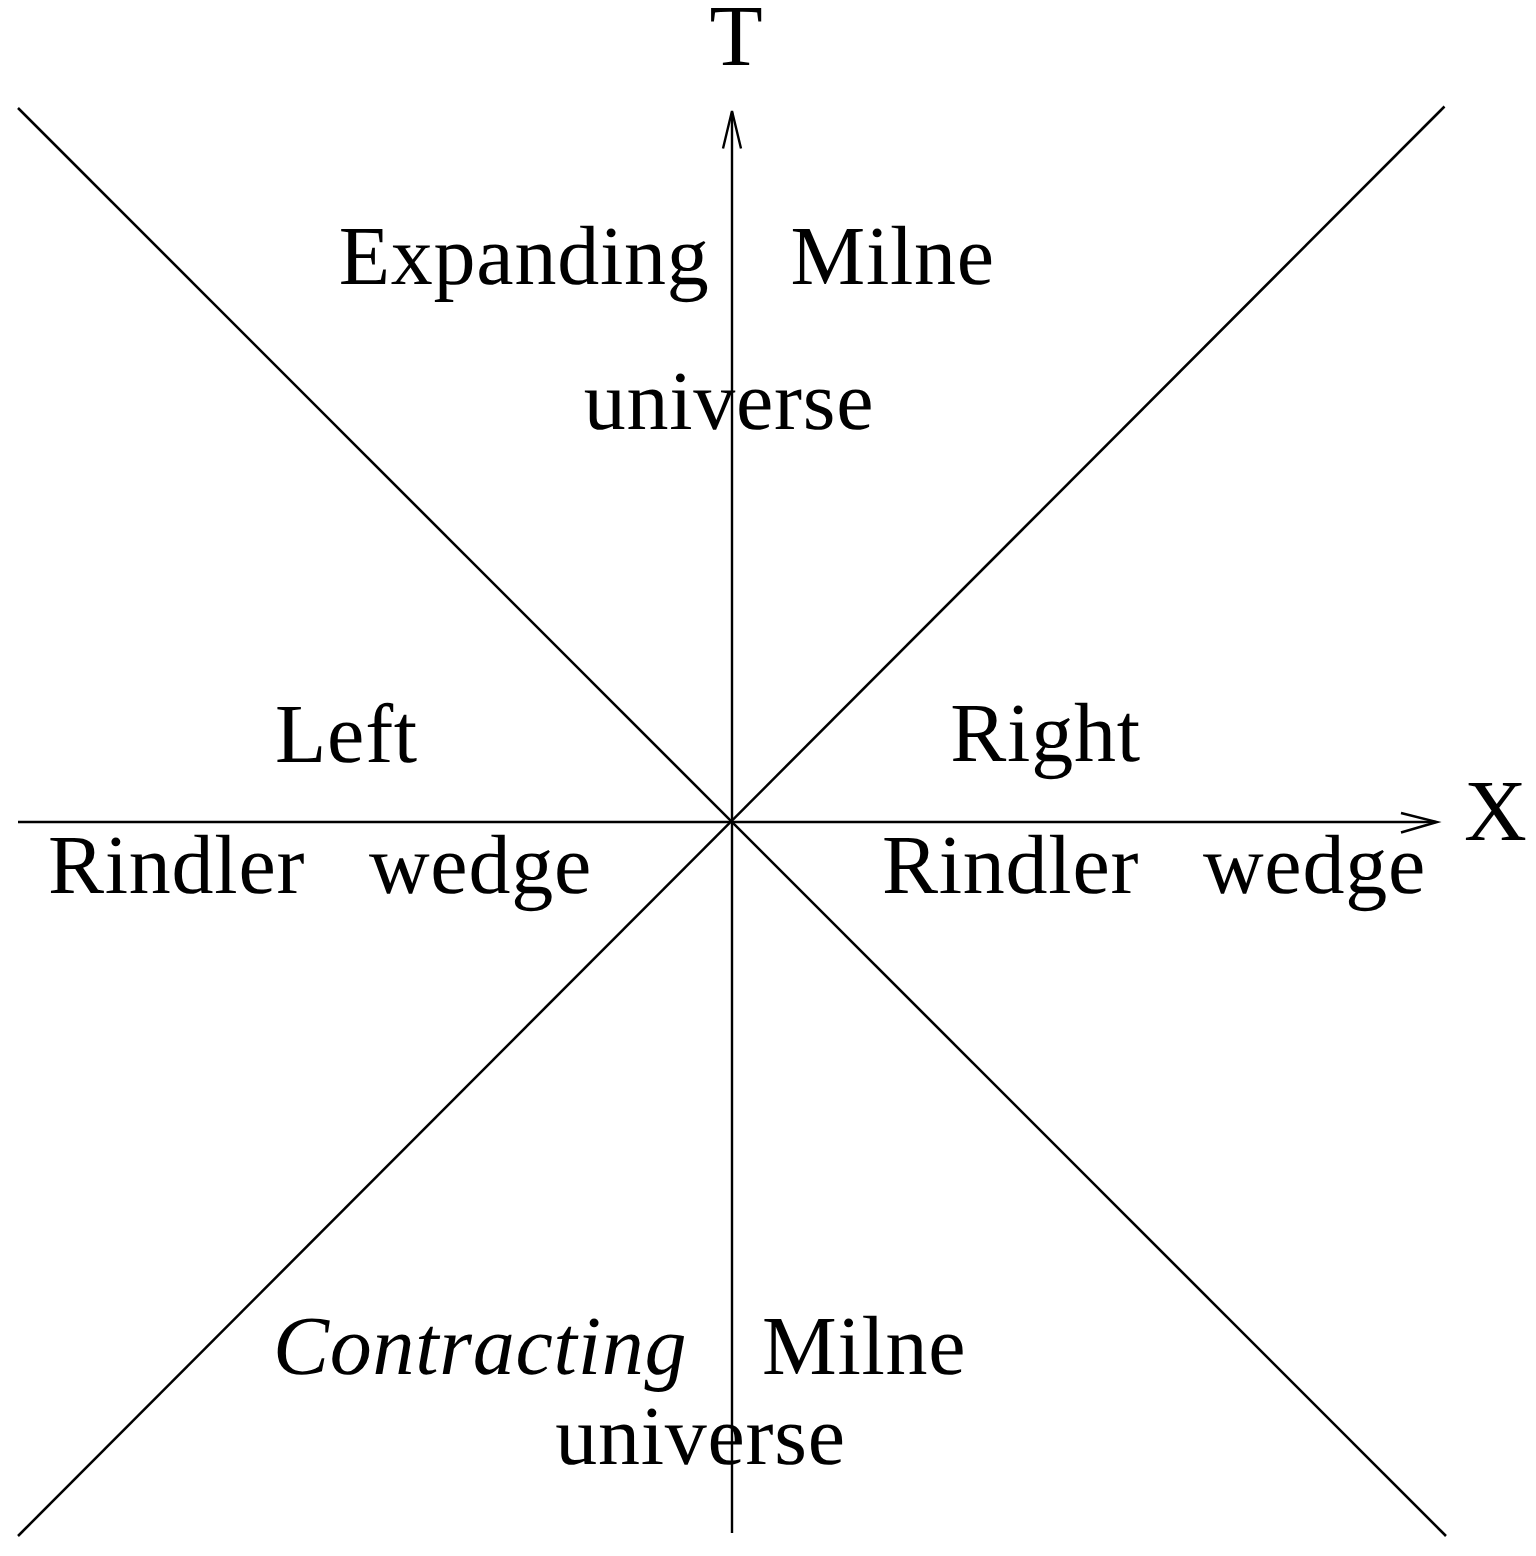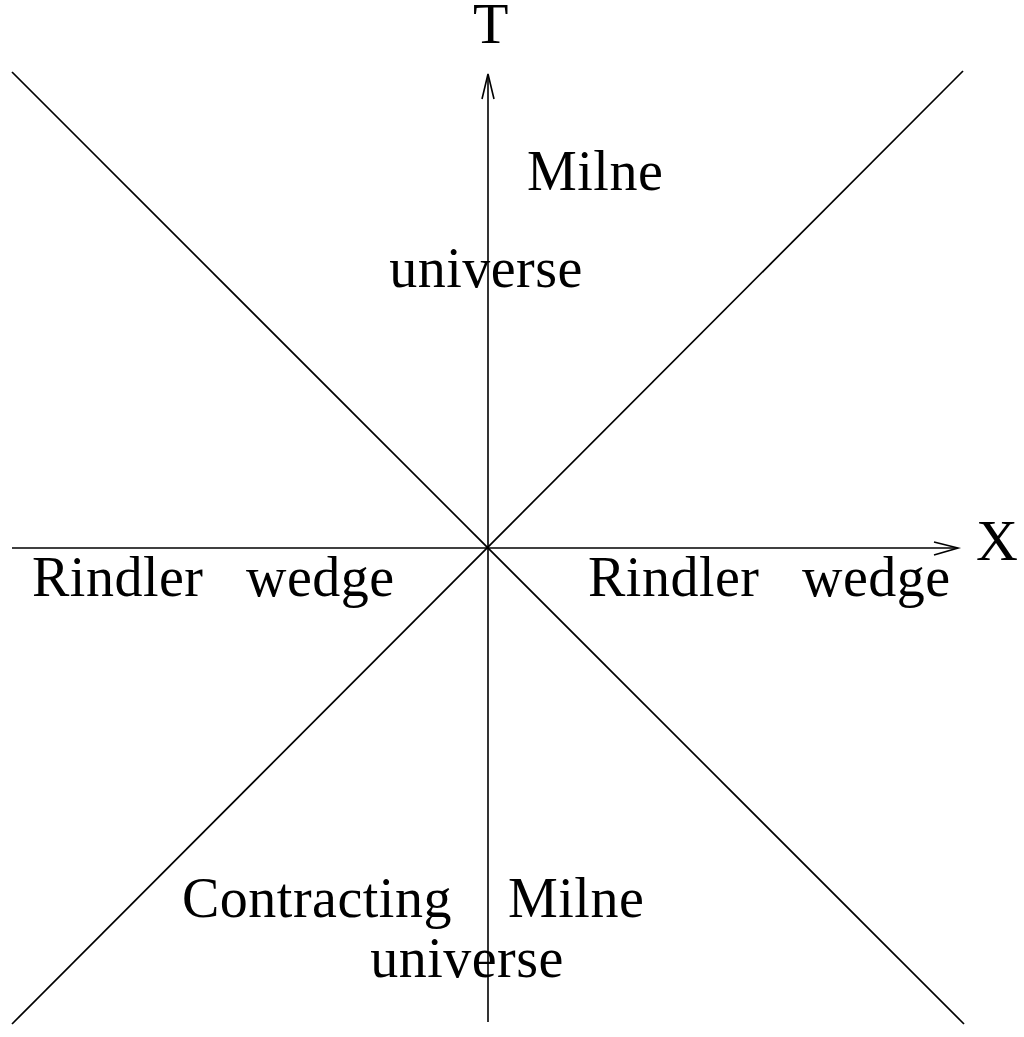--- a/index.html
+++ b/index.html
@@ -44,21 +44,21 @@
   
   .t-label         { left: 491px; top: -5px; }
   .x-label         { left: 976px; top: 512px; }
   .expanding       { right: 551px; top: 143px; }
   .milne-top       { left: 527px; top: 143px; }
   .universe-top    { left: 486px; top: 240px; }
   .left-line1      { left: 231px; top: 462px; }
   .left-line2      { left: 32px;  top: 549px; }
   .right-line1     { left: 697px; top: 461px; }
   .right-line2     { left: 588px; top: 549px; }
-  .contracting     { left: 182px; top: 870px; }
+  .contracting     { left: 182px; top: 870px; font-style: italic; }
   .milne-bottom    { left: 508px; top: 870px; }
   .universe-bottom { left: 467px; top: 930px; }
 </style>
 </head>
 <body>
 
 <div class="page">
 
   <svg class="diagram-svg" viewBox="0 0 1024 1037">
 
@@ -68,24 +68,27 @@
     <line x1="488" y1="75" x2="488" y2="1022" stroke="#000000" stroke-width="1.6"></line>
     <polyline points="482,99 488,74 494,99" fill="none" stroke="#000000" stroke-width="1.6"></polyline>
 
     <line x1="12" y1="548" x2="957" y2="548" stroke="#000000" stroke-width="1.6"></line>
     <polyline points="934,542 958,548 934,555" fill="none" stroke="#000000" stroke-width="1.6"></polyline>
   </svg>
 
   <span class="label axis-label t-label center-x">T</span>
   <span class="label axis-label x-label">X</span>
 
+  <span class="label expanding">Expanding</span>
   <span class="label milne-top">Milne</span>
   <span class="label universe-top center-x">universe</span>
 
+  <span class="label left-line1 center-x">Left</span>
   <span class="label left-line2 wide-words">Rindler wedge</span>
 
+  <span class="label right-line1 center-x">Right</span>
   <span class="label right-line2 wide-words">Rindler wedge</span>
 
   <span class="label contracting">Contracting</span>
   <span class="label milne-bottom">Milne</span>
   <span class="label universe-bottom center-x">universe</span>
 
 </div>
 
 </body></html>

